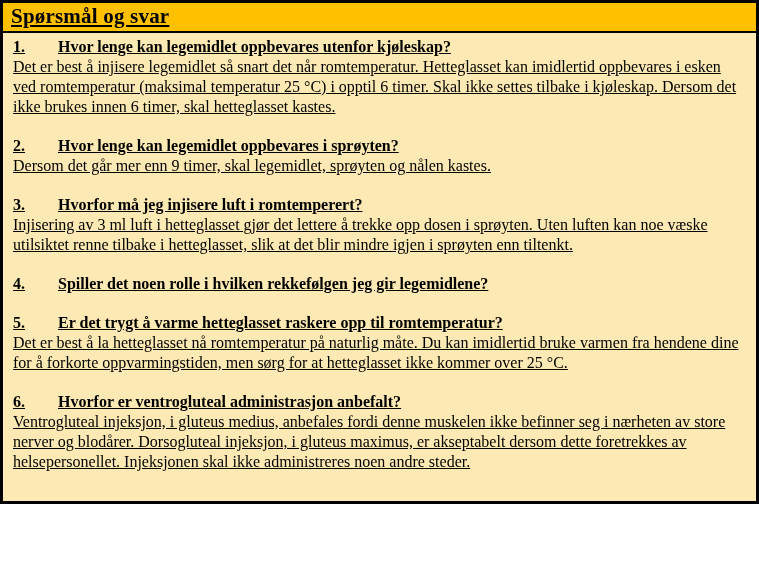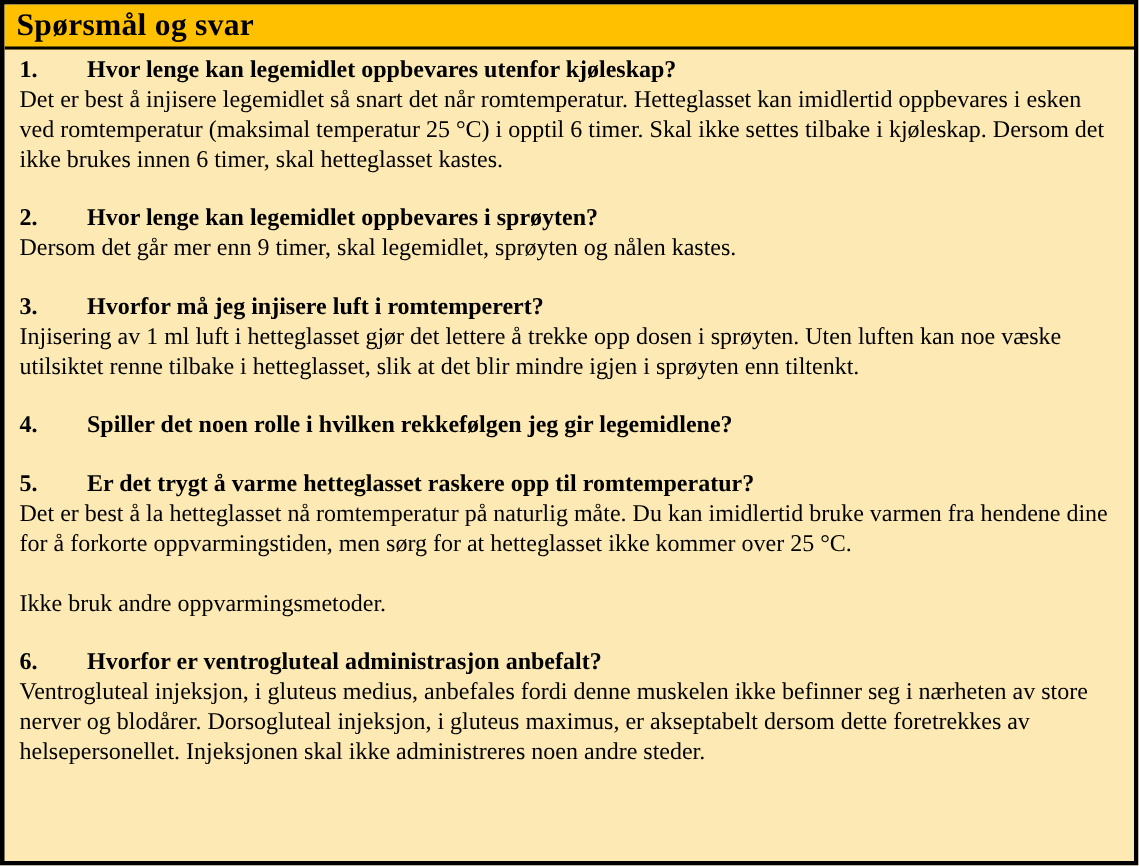--- a/index.html
+++ b/index.html
@@ -1,24 +1,25 @@
 <!DOCTYPE html>
 <html><head>
 <meta charset="utf-8">
 <style>
   html, body { margin: 0; padding: 0; background: #fff; }
   .doc {
     width: 759px;
-    height: 577px;
+    height: 504px;
     box-sizing: border-box;
     border: 3px solid #000000;
     background: #FCE9B3;
     font-family: "Liberation Serif", serif;
     color: #000000;
     overflow: hidden;
+    text-decoration: underline;
   }
   .doc-header {
     background: #FFC000;
     border-bottom: 2px solid #000000;
     padding: 1px 8px 2px 8px;
   }
   .doc-header h1 {
     margin: 0;
     font-size: 21px;
     font-weight: bold;
@@ -64,37 +65,36 @@
         <span class="qa-q-text">Hvor lenge kan legemidlet oppbevares i sprøyten?</span>
       </div>
       <p class="qa-answer">Dersom det går mer enn 9 timer, skal legemidlet, sprøyten og nålen kastes.</p>
     </section>
 
     <section class="qa-block">
       <div class="qa-question">
         <span class="qa-num">3.</span>
         <span class="qa-q-text">Hvorfor må jeg injisere luft i romtemperert?</span>
       </div>
-      <p class="qa-answer">Injisering av 1 ml luft i hetteglasset gjør det lettere å trekke opp dosen i sprøyten. Uten luften kan noe væske utilsiktet renne tilbake i hetteglasset, slik at det blir mindre igjen i sprøyten enn tiltenkt.</p>
+      <p class="qa-answer">Injisering av 3 ml luft i hetteglasset gjør det lettere å trekke opp dosen i sprøyten. Uten luften kan noe væske utilsiktet renne tilbake i hetteglasset, slik at det blir mindre igjen i sprøyten enn tiltenkt.</p>
     </section>
 
     <section class="qa-block">
       <div class="qa-question">
         <span class="qa-num">4.</span>
         <span class="qa-q-text">Spiller det noen rolle i hvilken rekkefølgen jeg gir legemidlene?</span>
       </div>
     </section>
 
     <section class="qa-block">
       <div class="qa-question">
         <span class="qa-num">5.</span>
         <span class="qa-q-text">Er det trygt å varme hetteglasset raskere opp til romtemperatur?</span>
       </div>
       <p class="qa-answer">Det er best å la hetteglasset nå romtemperatur på naturlig måte. Du kan imidlertid bruke varmen fra hendene dine for å forkorte oppvarmingstiden, men sørg for at hetteglasset ikke kommer over 25 °C.</p>
-      <p class="qa-answer spaced">Ikke bruk andre oppvarmingsmetoder.</p>
     </section>
 
     <section class="qa-block">
       <div class="qa-question">
         <span class="qa-num">6.</span>
         <span class="qa-q-text">Hvorfor er ventrogluteal administrasjon anbefalt?</span>
       </div>
       <p class="qa-answer">Ventrogluteal injeksjon, i gluteus medius, anbefales fordi denne muskelen ikke befinner seg i nærheten av store nerver og blodårer. Dorsogluteal injeksjon, i gluteus maximus, er akseptabelt dersom dette foretrekkes av helsepersonellet. Injeksjonen skal ikke administreres noen andre steder.</p>
     </section>
 

